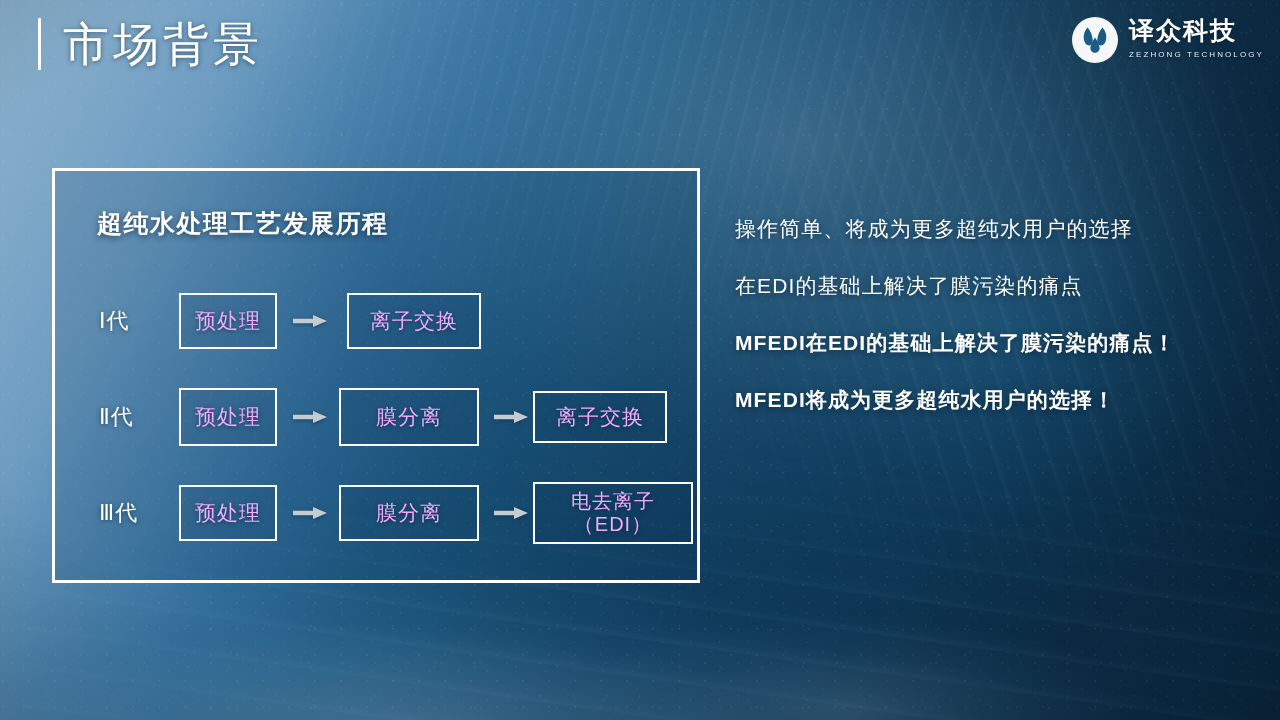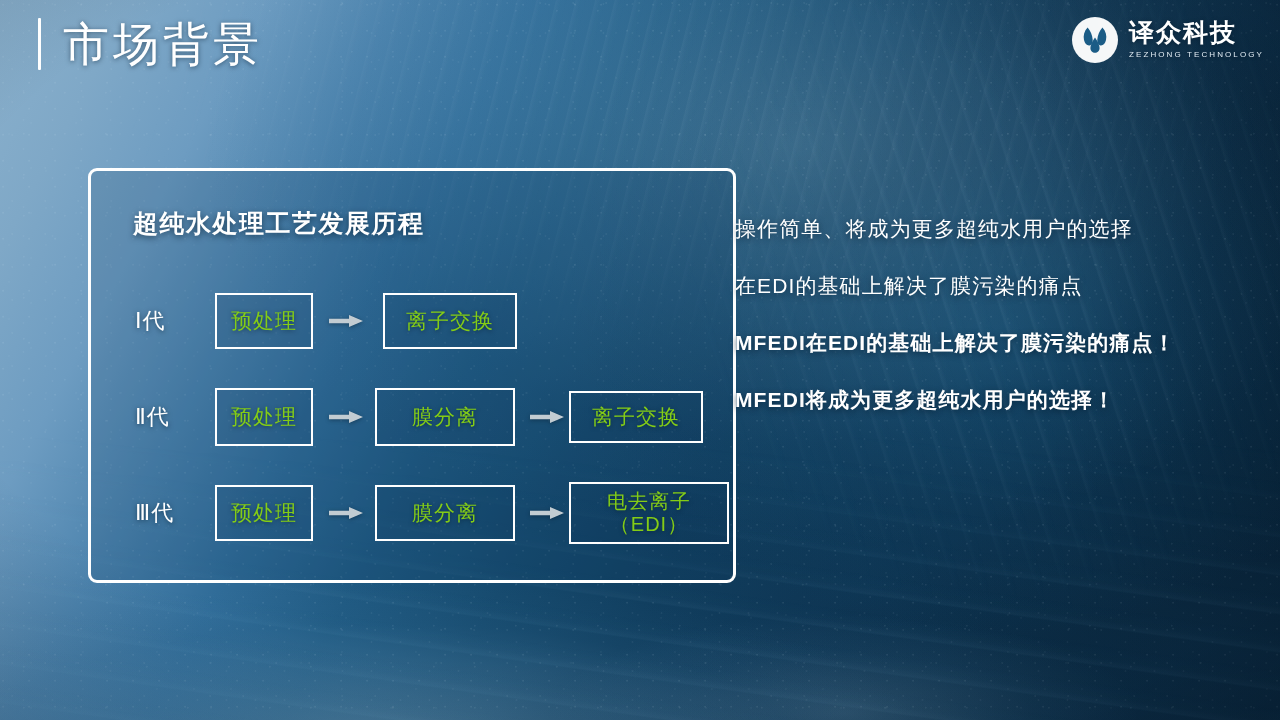--- a/index.html
+++ b/index.html
@@ -224,42 +224,42 @@
     align-items: flex-start;
     line-height: 1;
     padding-bottom: 2px;
   }
   .logo-cn {
     color: #ffffff;
     font-size: 25px;
     font-weight: 700;
     letter-spacing: 2px;
     text-shadow: 0 1px 4px rgba(3,20,36,0.6);
+    font-family: Liberation Mono, monospace;
   }
   .logo-en {
     color: #e3eef6;
     font-size: 8px;
     letter-spacing: 2.1px;
     margin-top: 6px;
     font-weight: 400;
     text-shadow: 0 1px 3px rgba(3,20,36,0.6);
   }
 
   
   .panel {
     position: absolute;
     left: 52px;
     top: 168px;
     width: 648px;
     height: 415px;
     border: 3px solid #ffffff;
-    border-radius: 9px;
+    border-radius: 0;
     box-sizing: border-box;
     background: rgba(13,58,92,0.16);
-    margin-left: 36px;
   }
   .panel-title {
     position: absolute;
     left: 42px;
     top: 36px;
     color: #ffffff;
     font-size: 25px;
     font-weight: 700;
     letter-spacing: 1.5px;
     text-shadow: 0 2px 6px rgba(4,26,44,0.65);
@@ -290,21 +290,21 @@
 
   .node {
     position: absolute;
     top: 50%;
     transform: translateY(-50%);
     border: 2px solid #ffffff;
     box-sizing: border-box;
     display: flex;
     align-items: center;
     justify-content: center;
-    color: #84cc16;
+    color: #f0abfc;
     font-size: 21px;
     letter-spacing: 1px;
     text-align: center;
     background: rgba(12,52,84,0.14);
     text-shadow: 0 1px 4px rgba(4,26,44,0.6);
     line-height: 1.15;
     white-space: pre-line;
   }
 
   .arrow {

